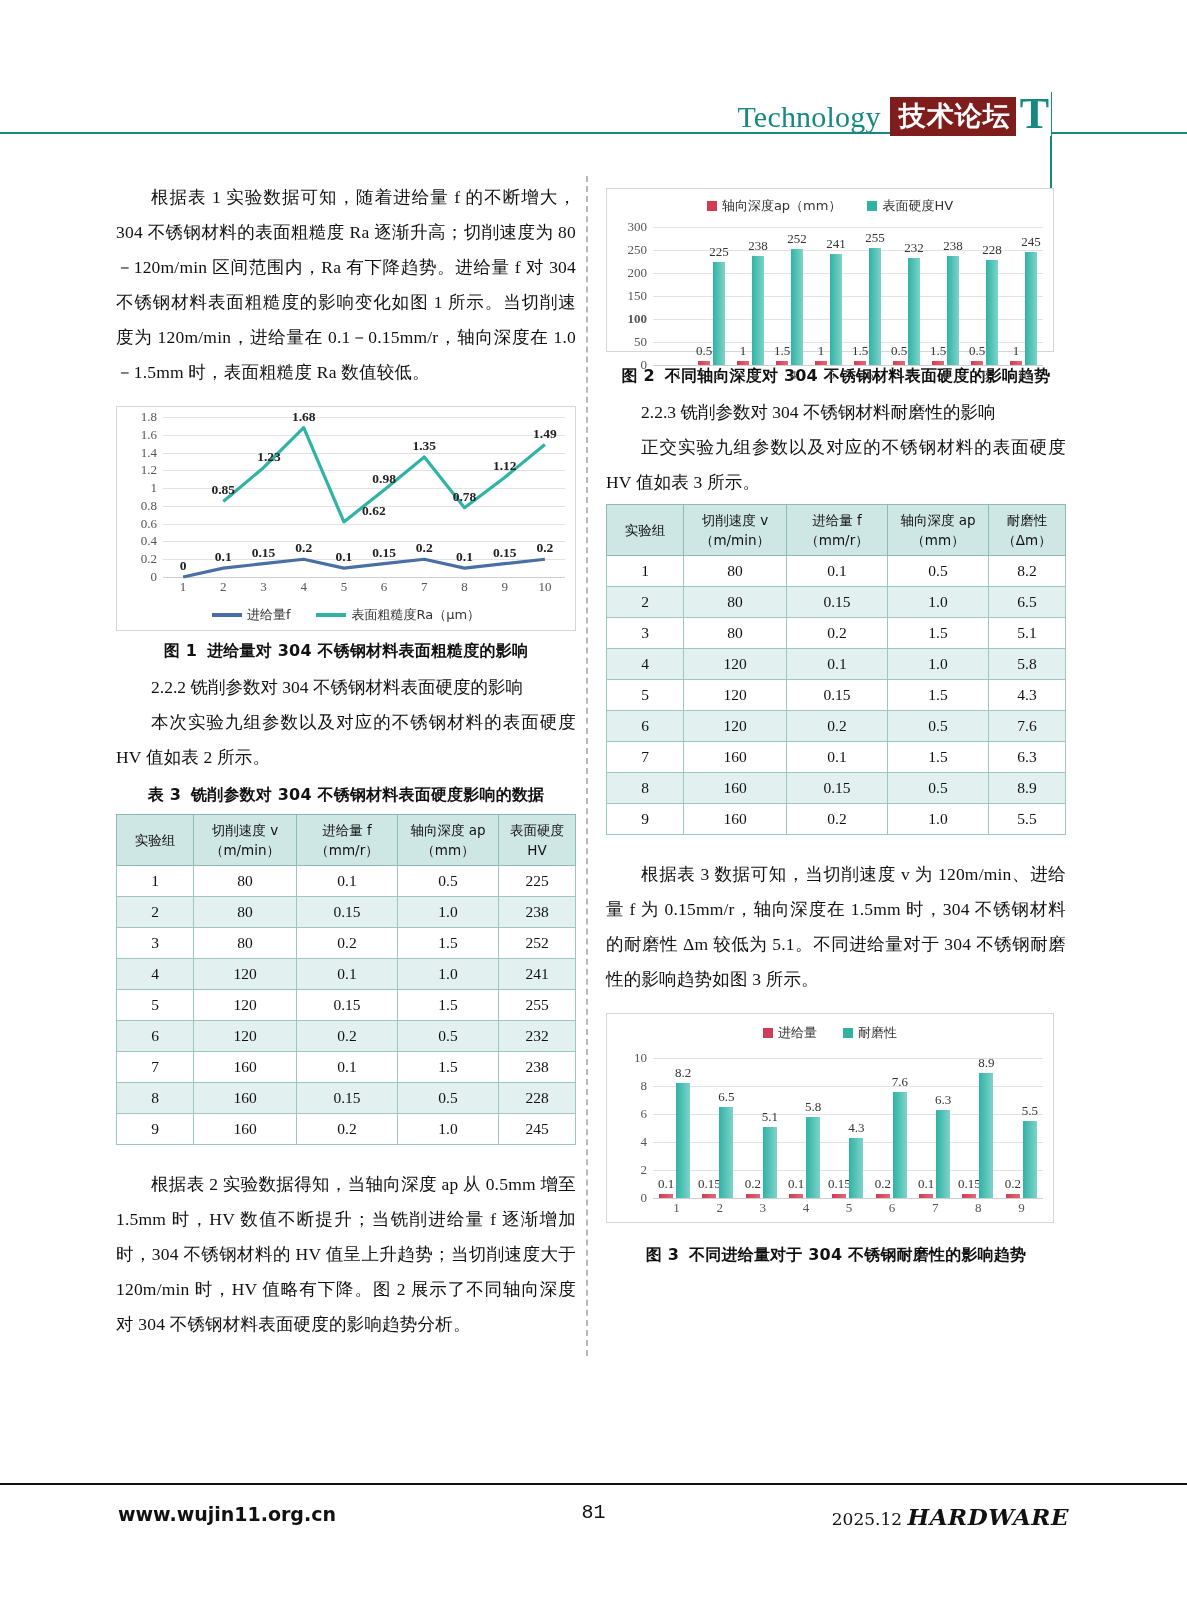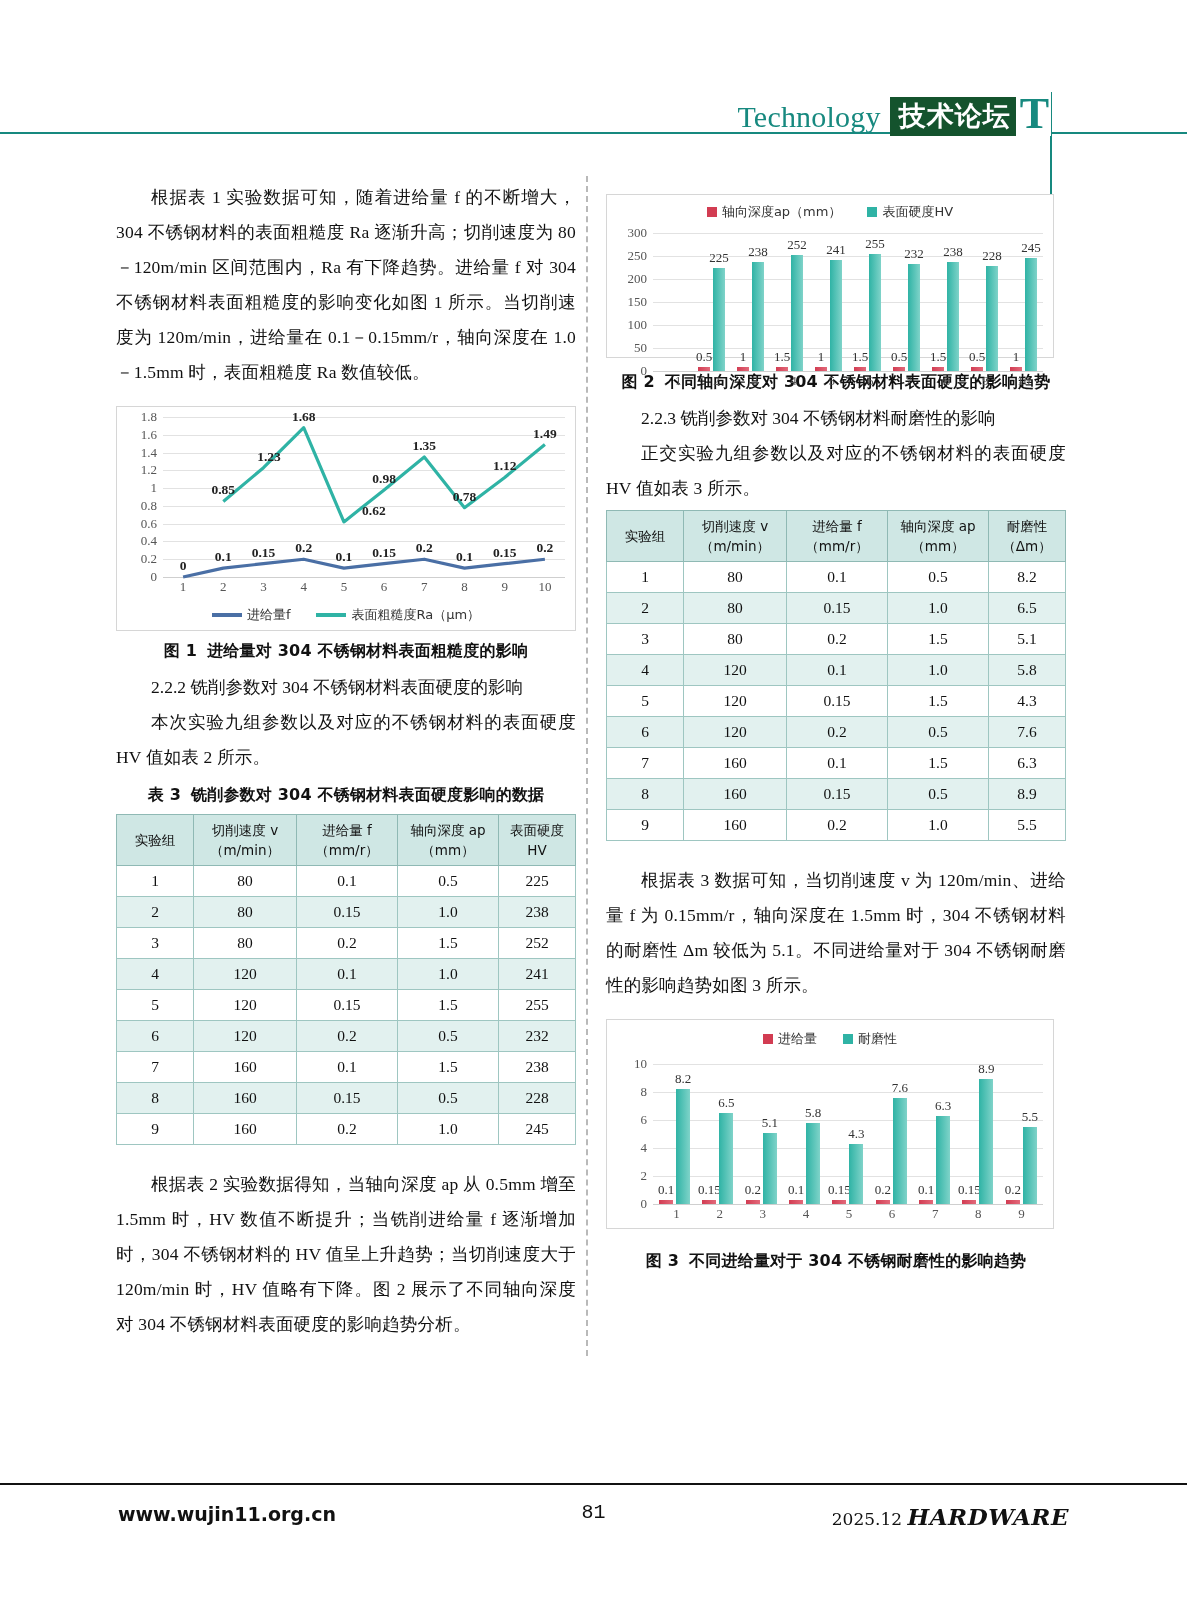--- a/index.html
+++ b/index.html
@@ -26,21 +26,21 @@
   }
   .header-inner{
     position:absolute;right:136px;top:0;display:flex;align-items:flex-end;
   }
   .header-en{
     font-family:"Liberation Serif", serif;
     font-size:30px;color:#17897f;letter-spacing:.2px;line-height:1;
     padding-bottom:4px;
   }
   .header-cn{
-    background:#14532d;color:#ffffff;font-family:"DejaVu Sans", sans-serif;
+    background:#7f1d1d;color:#ffffff;font-family:"DejaVu Sans", sans-serif;
     font-size:27px;font-weight:700;line-height:1;
     padding:5px 7px 7px 9px;margin-left:9px;letter-spacing:1px;
   }
   .header-t{
     background:#ffffff;color:#17897f;
     font-family:"Liberation Serif", serif;font-weight:700;font-size:44px;
     line-height:1;padding:0 2px 0 4px;margin-left:-2px;
     align-self:flex-end;
   }
 
@@ -374,36 +374,36 @@
             <td class="c5">245</td>
           </tr>
         </tbody>
     </table>
 
     <p class="body" style="margin-top:22px;">根据表 2 实验数据得知，当轴向深度 ap 从 0.5mm 增至 1.5mm 时，HV 数值不断提升；当铣削进给量 f 逐渐增加时，304 不锈钢材料的 HV 值呈上升趋势；当切削速度大于 120m/min 时，HV 值略有下降。图 2 展示了不同轴向深度对 304 不锈钢材料表面硬度的影响趋势分析。</p>
   </div>
 
   <div class="col col-right">
 
-    <div class="chartbox" id="fig2-box" style="width:448px;height:164px;margin-top:14px;">
+    <div class="chartbox" id="fig2-box" style="width:448px;height:164px;margin-top:8px;">
       <div class="chart-legend" id="fig2-legend" style="position:absolute;left:0;right:0;top:8px;">
           <span class="legend-item">
             <span class="lg-swatch" style="background:#d23c52"></span>
             <span>轴向深度ap（mm）</span>
           </span>
           <span class="legend-item">
             <span class="lg-swatch" style="background:#2fb3a5"></span>
             <span>表面硬度HV</span>
           </span>
         </div>
       <div class="plot" id="fig2-plot" style="position:absolute;left:6px;right:6px;top:38px;height:138px;">
           <div class="yaxis">
             <div class="ytick" style="top: 138px;">0</div>
             <div class="ytick" style="top: 115px;">50</div>
-            <div class="ytick" style="top: 92px;">100</div>
+            <div class="ytick" style="top: 92px; font-weight: bold;">100</div>
             <div class="ytick" style="top: 69px;">150</div>
             <div class="ytick" style="top: 46px;">200</div>
             <div class="ytick" style="top: 23px;">250</div>
             <div class="ytick" style="top: 0px;">300</div>
           </div>
           <div class="axisline" style="top: 138px;"></div>
           <div class="gridline" style="top: 115px;"></div>
           <div class="gridline" style="top: 92px;"></div>
           <div class="gridline" style="top: 69px;"></div>
           <div class="gridline" style="top: 46px;"></div>

